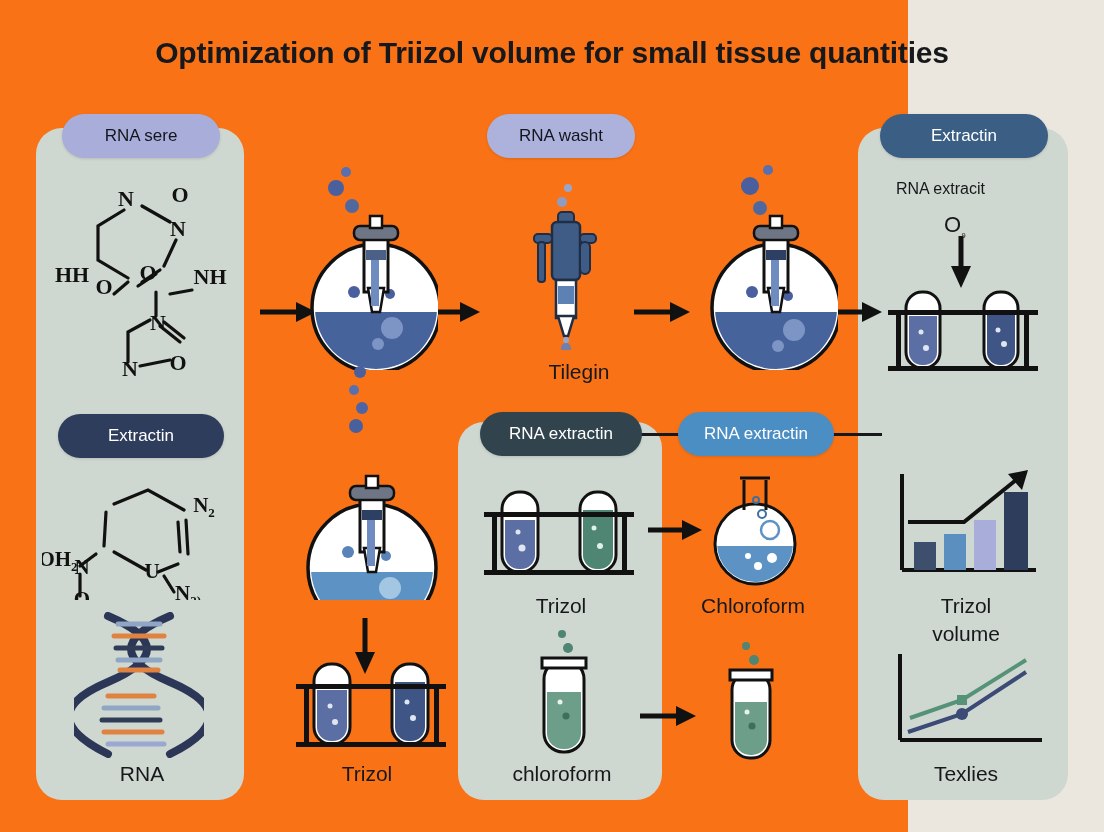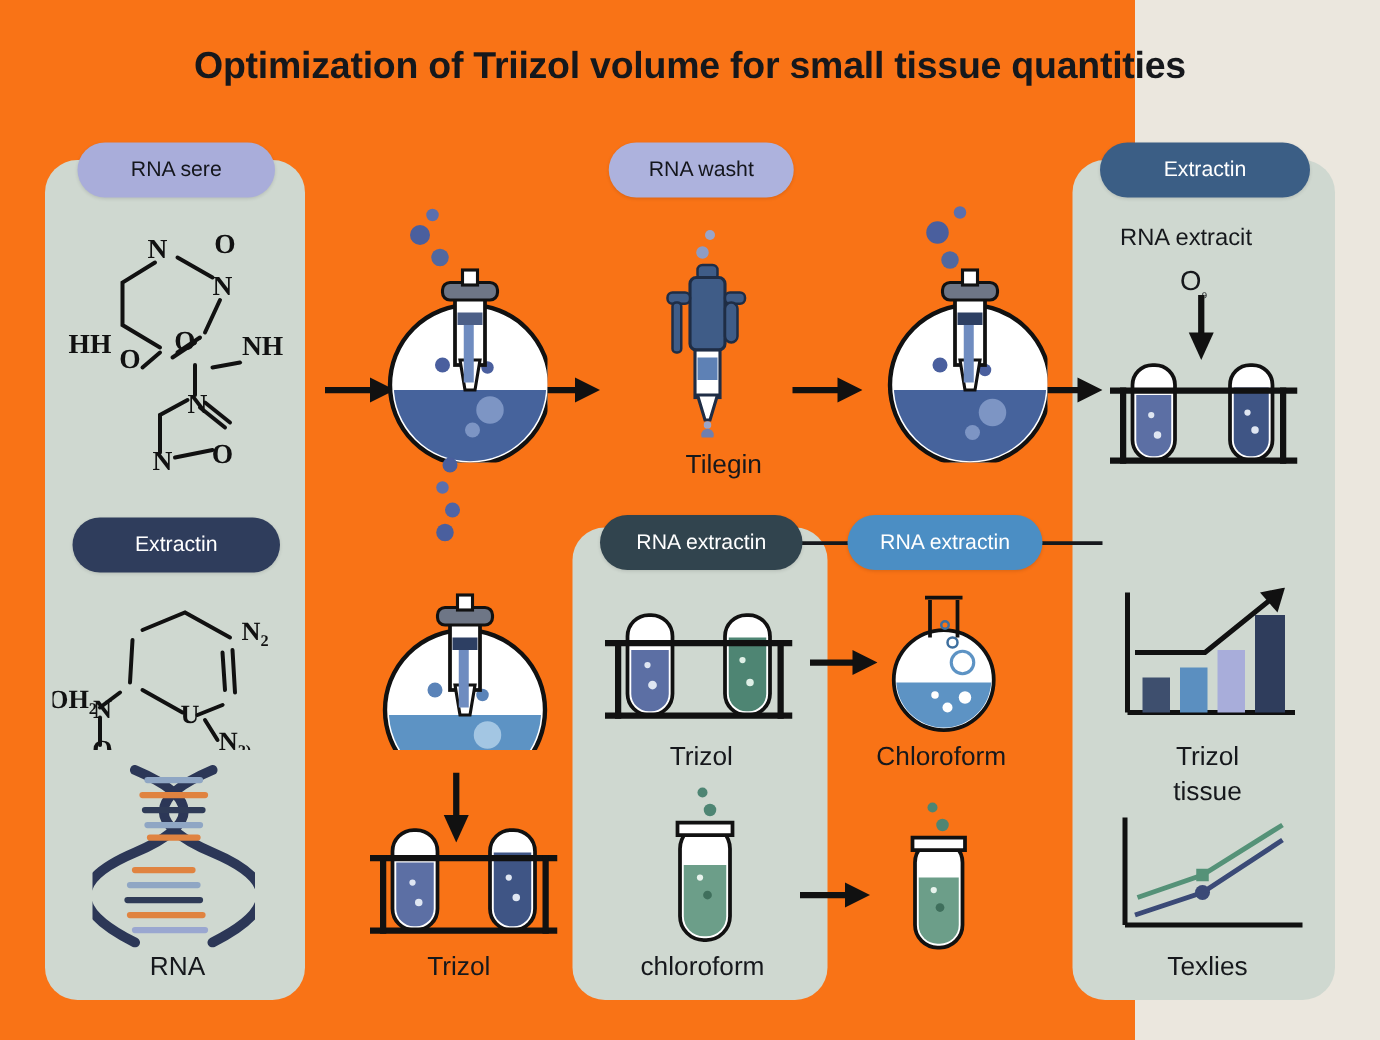--- a/index.html
+++ b/index.html
@@ -87,21 +87,21 @@
   .cap-trizol-c   { left: 292px; top: 762px; width: 150px; }
   .cap-trizol-m   { left: 490px; top: 594px; width: 142px; }
   .cap-chloro-up  { left: 672px; top: 594px; width: 162px; }
   .cap-chloro-low { left: 482px; top: 762px; width: 160px; }
   .cap-bar-1      { left: 900px; top: 594px; width: 132px; }
   .cap-bar-2      { left: 900px; top: 622px; width: 132px; }
   .cap-texlies    { left: 900px; top: 762px; width: 132px; }
 
   .sub-label {
     position: absolute;
-    font-size: 19px;
+    font-size: 16px;
     color: #16181c;
     white-space: nowrap;
   }
   .lbl-rna-extracit { left: 896px; top: 180px; }
 
   .oh-mark {
     position: absolute;
     left: 944px;
     top: 212px;
     font-size: 22px;
@@ -448,21 +448,21 @@
     <rect x="28" y="72" width="22" height="28" fill="#3e4f6e"></rect>
     <rect x="58" y="64" width="22" height="36" fill="#5b8fc0"></rect>
     <rect x="88" y="50" width="22" height="50" fill="#a8adda"></rect>
     <rect x="118" y="22" width="24" height="78" fill="#2f3d5c"></rect>
     <g>
       <path d="M22 52 L78 52 L130 10" stroke="#111" stroke-width="4" fill="none"></path>
       <polygon points="122,4 142,0 136,20" fill="#111"></polygon>
     </g>
   </svg>
   <div class="caption cap-bar-1">Trizol</div>
-  <div class="caption cap-bar-2">tissue</div>
+  <div class="caption cap-bar-2">volume</div>
 
   <svg class="svg-abs" style="left:886px; top:652px;" width="165" height="105" viewBox="0 0 165 105">
     <line x1="14" y1="2" x2="14" y2="88" stroke="#111" stroke-width="4"></line>
     <line x1="14" y1="88" x2="156" y2="88" stroke="#111" stroke-width="4"></line>
     <polyline points="24,66 76,48 140,8" fill="none" stroke="#559278" stroke-width="4"></polyline>
     <polyline points="22,80 76,62 140,20" fill="none" stroke="#3b4a77" stroke-width="4"></polyline>
     <rect x="71" y="43" width="10" height="10" fill="#559278"></rect>
     <circle cx="76" cy="62" r="6" fill="#3b4a77"></circle>
   </svg>
   <div class="caption cap-texlies">Texlies</div>

